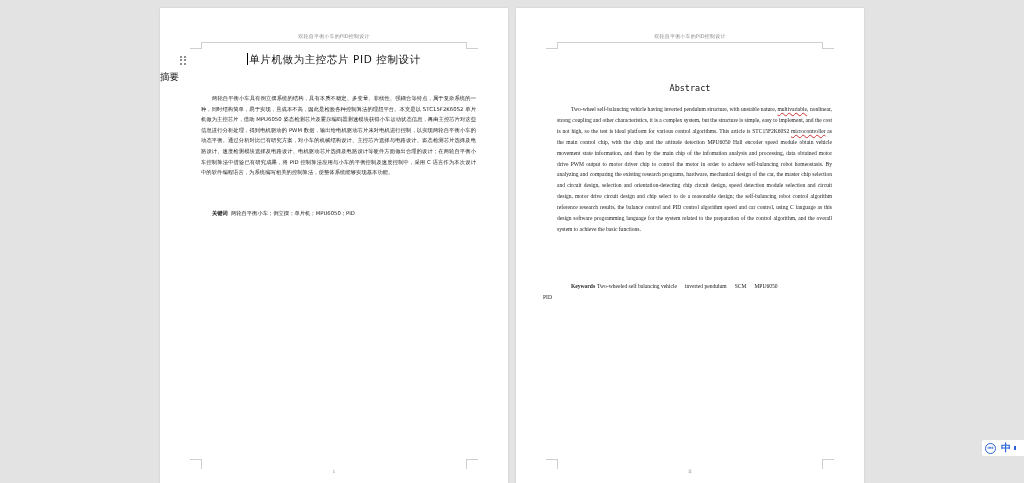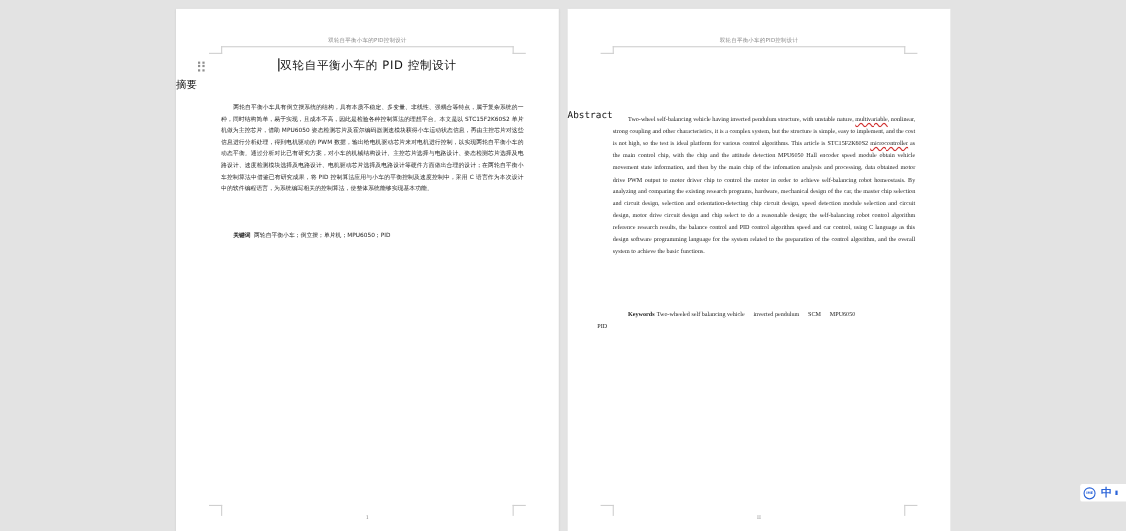--- a/index.html
+++ b/index.html
@@ -54,21 +54,21 @@
     font-family: "DejaVu Sans", sans-serif; font-size: 5.3px; line-height: 10.6px; color: #222;
     text-align: justify; text-indent: 11px; letter-spacing: 0.05px;
   }
   .kw-cn {
     position: absolute; top: 202px; left: 52px; width: 270px;
     font-family: "DejaVu Sans", sans-serif; font-size: 5.3px; color: #222;
   }
   .kw-cn b { font-weight: bold; margin-right: 3px; }
 
   .title-en {
-    position: absolute; top: 92px; left: 0; width: 100%; 
+    position: absolute; top: 75px; left: 0; width: 100%; text-align: center;
     font-family: "DejaVu Sans Mono", monospace; font-size: 8.5px; color: #111;
   }
   .body-en {
     position: absolute; top: 96px; left: 41px; width: 275px;
     font-family: "Liberation Serif", serif; font-size: 5.55px; line-height: 10.9px; color: #222;
     text-align: justify; text-indent: 14px;
   }
   .spell { text-decoration: underline wavy #d03030; text-decoration-thickness: 0.5px; }
   .kw-en {
     position: absolute; top: 273px; left: 41px; width: 275px;
@@ -103,21 +103,21 @@
   <div class="drag-handle">
     <span></span>
       <span></span>
       <span></span>
       <span></span>
       <span></span>
       <span></span>
   </div>
 
   <div class="title-cn">
-    <span class="caret"></span><span>双轮自平衡小车的 PID 控制设计</span>
+    <span class="caret"></span><span>单片机做为主控芯片 PID 控制设计</span>
   </div>
   <div class="sub-cn">摘要</div>
   <div class="body-cn">两轮自平衡小车具有倒立摆系统的结构，具有本质不稳定、多变量、非线性、强耦合等特点，属于复杂系统的一种，同时结构简单，易于实现，且成本不高，因此是检验各种控制算法的理想平台。本文是以 STC15F2K60S2 单片机做为主控芯片，借助 MPU6050 姿态检测芯片及霍尔编码器测速模块获得小车运动状态信息，再由主控芯片对这些信息进行分析处理，得到电机驱动的 PWM 数据，输出给电机驱动芯片来对电机进行控制，以实现两轮自平衡小车的动态平衡。通过分析对比已有研究方案，对小车的机械结构设计、主控芯片选择与电路设计、姿态检测芯片选择及电路设计、速度检测模块选择及电路设计、电机驱动芯片选择及电路设计等硬件方面做出合理的设计；在两轮自平衡小车控制算法中借鉴已有研究成果，将 PID 控制算法应用与小车的平衡控制及速度控制中，采用 C 语言作为本次设计中的软件编程语言，为系统编写相关的控制算法，使整体系统能够实现基本功能。</div>
   <div class="kw-cn">
     <b>关键词</b><span>两轮自平衡小车；倒立摆；单片机；MPU6050；PID</span>
   </div>
 
   <div class="crop bl"></div>
   <div class="crop br"></div>
   <div class="page-num">1</div>

